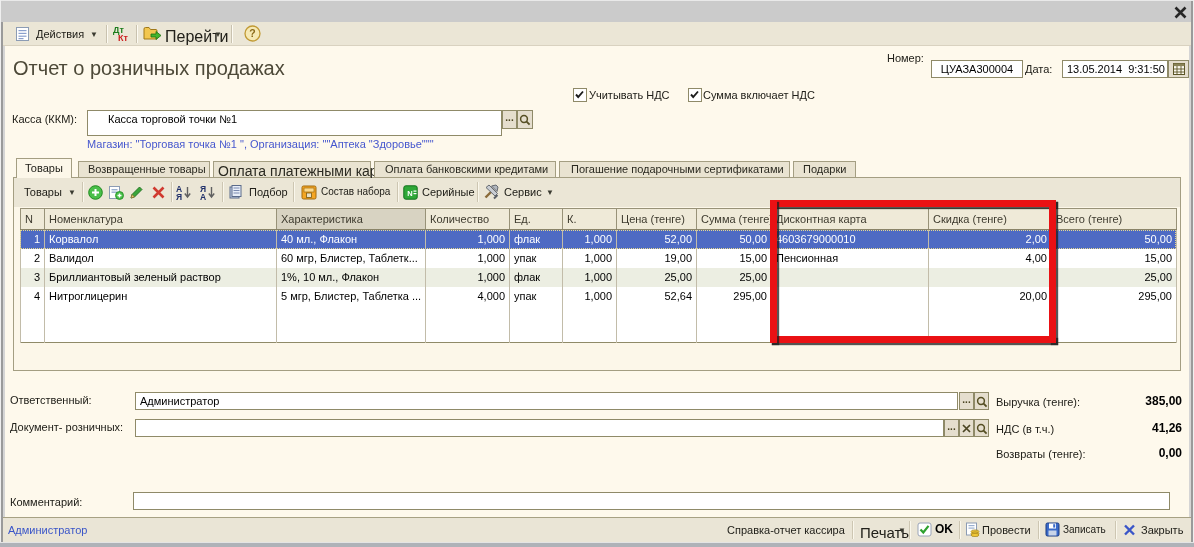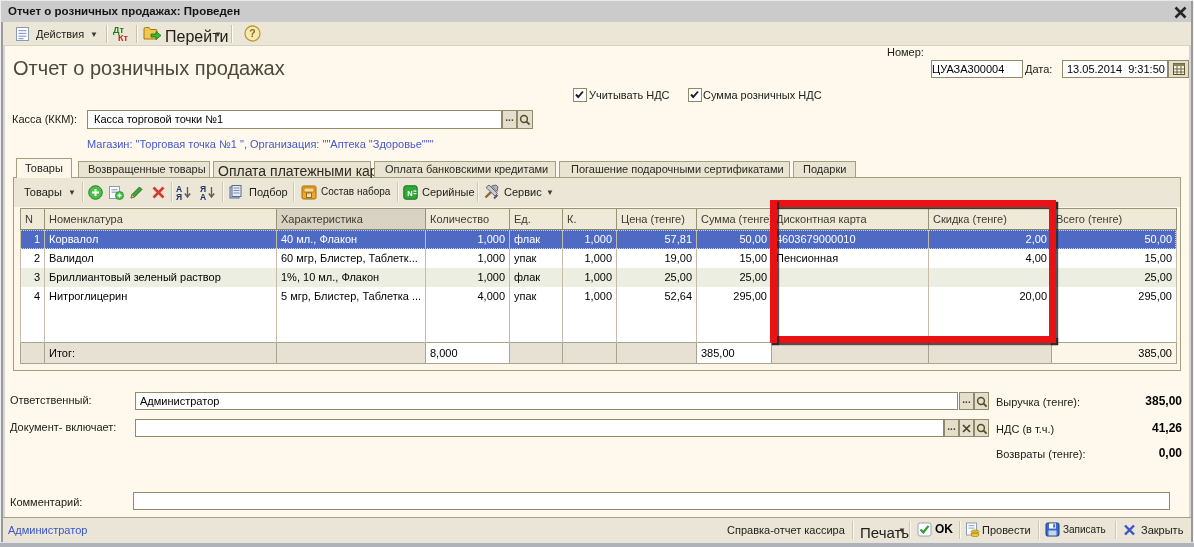--- a/index.html
+++ b/index.html
@@ -20,21 +20,20 @@
 
 <div class="a" style="left:0;top:0;width:1194px;height:1px;background:#e9e9e9"></div>
 <div class="a" style="left:0;top:0;width:1px;height:547px;background:#efefef"></div>
 <div class="a" style="left:1px;top:1px;width:2px;height:541px;background:#9a9a9a"></div>
 <div class="a" style="left:3px;top:22px;width:2px;height:520px;background:#d5d5d5"></div>
 <div class="a" style="left:1191px;top:1px;width:2px;height:541px;background:#9a9a9a"></div>
 <div class="a" style="left:1189px;top:22px;width:2px;height:520px;background:#d5d5d5"></div>
 <div class="a" style="left:1193px;top:0;width:1px;height:547px;background:#efefef"></div>
 
 <div class="a" style="left:1px;top:1px;width:1190px;height:21px;background:#cbcbcb"></div>
-<div class="tx" style="left:8px;top:5px;font-size:11.5px;font-weight:bold;color:#141414">Отчет о розничных продажах: Проведен</div>
 <svg class="ico" style="left:1174px;top:6px" width="13" height="13" viewBox="0 0 13 13">
       <path d="M1.5 1.5 L11.5 11.5 M11.5 1.5 L1.5 11.5" stroke="#262626" stroke-width="2.6"></path>
     </svg>
 
 <div class="a" style="left:3px;top:22px;width:1188px;height:23px;background:#EBE6D6;border-bottom:1px solid #d9d2c0"></div>
 <svg class="ico" style="left:15px;top:26px" width="15" height="16" viewBox="0 0 15 16">
       <rect x="1.5" y="1.5" width="12" height="13" fill="#fff" stroke="#8c9cb4"></rect>
       <rect x="3.5" y="4" width="8" height="1.2" fill="#8aa0cc"></rect>
       <rect x="3.5" y="6.8" width="8" height="1.2" fill="#8aa0cc"></rect>
       <rect x="3.5" y="9.6" width="8" height="1.2" fill="#8aa0cc"></rect>
@@ -53,43 +52,43 @@
 <div class="tx" style="left:165px;top:28px;font-size:16px;color:#21201a">Перейти</div>
 <div class="tx" style="left:214px;top:30px;font-size:8px;color:#3a3a30">▼</div>
 <div class="sep1" style="left:231px;top:25px;height:18px"></div>
 <svg class="ico" style="left:244px;top:25px" width="17" height="17" viewBox="0 0 17 17">
       <circle cx="8.5" cy="8.5" r="7.5" fill="#F6E9B4" stroke="#C19A34" stroke-width="1.3"></circle>
       <text x="8.5" y="12.2" font-size="10.5" font-weight="bold" fill="#8a6a1a" text-anchor="middle" font-family="Liberation Sans">?</text>
     </svg>
 
 <div class="tx" style="left:13px;top:57px;font-size:20px;color:#4d4938">Отчет о розничных продажах</div>
 
-<div class="lbl" style="left:887px;top:46px">Номер:</div>
-<div class="inp" style="left:931px;top:60px;width:92px;height:18px;line-height:16px;">ЦУАЗА300004</div>
+<div class="lbl" style="left:887px;top:52px">Номер:</div>
+<div class="inp" style="left:931px;top:60px;width:92px;height:18px;line-height:16px;text-align:center">ЦУАЗА300004</div>
 <div class="lbl" style="left:1025px;top:63px">Дата:</div>
 <div class="inp" style="left:1062px;top:60px;width:106px;height:18px;line-height:16px;padding-left:4px">13.05.2014&nbsp; 9:31:50</div>
 <div class="sq" style="left:1168px;top:60px;width:21px;height:18px"><svg width="12" height="12" viewBox="0 0 12 12" style="margin-top:2px">
         <rect x="0.5" y="0.5" width="11" height="11" fill="#fbf8ee" stroke="#5c5526"></rect>
         <rect x="0.5" y="0.5" width="11" height="2.6" fill="#8a8358"></rect>
         <path d="M0 6 H12 M0 9 H12 M4 3 V12 M8 3 V12" stroke="#5c5526" stroke-width="0.9"></path>
       </svg></div>
 
 <div class="a" style="left:573px;top:88px;width:12px;height:12px;background:#fff;border:1px solid #8F8A68"></div>
 <svg class="ico" style="left:574px;top:89px" width="11" height="11" viewBox="0 0 11 11">
       <path d="M2 5.5 L4.2 8 L9 2.5" stroke="#1c1c1c" stroke-width="1.9" fill="none"></path>
     </svg>
 <div class="lbl" style="left:589px;top:89px">Учитывать НДС</div>
 <div class="a" style="left:688px;top:88px;width:12px;height:12px;background:#fff;border:1px solid #8F8A68"></div>
 <svg class="ico" style="left:689px;top:89px" width="11" height="11" viewBox="0 0 11 11">
       <path d="M2 5.5 L4.2 8 L9 2.5" stroke="#1c1c1c" stroke-width="1.9" fill="none"></path>
     </svg>
-<div class="lbl" style="left:703px;top:89px">Сумма розничных НДС</div>
+<div class="lbl" style="left:703px;top:89px">Сумма включает НДС</div>
 
 <div class="lbl" style="left:12px;top:113px">Касса (ККМ):</div>
-<div class="inp" style="left:87px;top:110px;width:415px;height:19px;line-height:17px;padding-left:6px">Касса торговой точки №1</div>
+<div class="inp" style="left:87px;top:110px;width:415px;height:26px;line-height:17px;padding-left:20px">Касса торговой точки №1</div>
 <div class="sq" style="left:502px;top:110px;width:15px;height:19px;font-size:10px;font-weight:bold;color:#4a4422;line-height:14px">...</div>
 <div class="sq" style="left:517px;top:110px;width:16px;height:19px"><svg width="12" height="12" viewBox="0 0 12 12" style="margin-top:3px">
         <circle cx="5" cy="5" r="3.4" fill="none" stroke="#564f24" stroke-width="1.5"></circle>
         <path d="M7.6 7.6 L10.6 10.6" stroke="#564f24" stroke-width="1.8"></path>
       </svg></div>
 <div class="tx" style="left:87px;top:138px;font-size:11px;color:#4657CE">Магазин: "Торговая точка №1 ", Организация: ""Аптека "Здоровье"""</div>
 
 <div class="a" style="left:13px;top:177px;width:1168px;height:194px;border:1px solid #A49E82;background:#FCF7E9;box-sizing:border-box"></div>
 
 <div class="a" style="left:78px;top:161px;width:132px;height:16px;background:#E9E3D1;border:1px solid #A49E82;border-bottom:none;box-sizing:border-box"></div>
@@ -199,21 +198,21 @@
             <td>Скидка (тенге)</td>
             <td>Всего (тенге)</td>
           </tr>
 <tr style="height:19px;background:#4E6AC3;color:#fff">
             <td class="num">1</td>
             <td>Корвалол</td>
             <td>40 мл., Флакон</td>
             <td class="num">1,000</td>
             <td>флак</td>
             <td class="num">1,000</td>
-            <td class="num">57,81</td>
+            <td class="num">52,00</td>
             <td class="num">50,00</td>
             <td>4603679000010</td>
             <td class="num">2,00</td>
             <td class="num">50,00</td>
           </tr>
 <tr style="height:19px;background:#fff">
             <td class="num">2</td>
             <td>Валидол</td>
             <td>60 мгр, Блистер, Таблетк...</td>
             <td class="num">1,000</td>
@@ -257,53 +256,40 @@
             <td></td>
             <td></td>
             <td></td>
             <td></td>
             <td></td>
             <td></td>
             <td></td>
             <td></td>
             <td></td>
           </tr>
-<tr class="tot" style="height:21px;background:#E6E1D2">
-            <td></td>
-            <td>Итог:</td>
-            <td></td>
-            <td style="background:#fff">8,000</td>
-            <td></td>
-            <td></td>
-            <td></td>
-            <td style="background:#fff">385,00</td>
-            <td></td>
-            <td></td>
-            <td class="num" style="background:#FBF6E8">385,00</td>
-          </tr>
 </tbody>
       </table>
     </div>
 <div class="a" style="left:20px;top:230px;width:1156px;height:19px;border:1px dotted #e6d88e;box-sizing:border-box;pointer-events:none"></div>
 
 <div class="a" style="left:770px;top:200px;width:286px;height:7px;background:#EA1114;box-shadow:2px 2px 1px rgba(30,30,30,0.75)"></div>
 <div class="a" style="left:770px;top:336px;width:286px;height:7px;background:#EA1114;box-shadow:2px 2px 1px rgba(30,30,30,0.75)"></div>
 <div class="a" style="left:770px;top:200px;width:7px;height:143px;background:#EA1114;box-shadow:2px 2px 1px rgba(30,30,30,0.75)"></div>
 <div class="a" style="left:1049px;top:200px;width:7px;height:143px;background:#EA1114;box-shadow:2px 2px 1px rgba(30,30,30,0.75)"></div>
 
 <div class="lbl" style="left:10px;top:394px">Ответственный:</div>
 <div class="inp" style="left:135px;top:392px;width:823px;height:18px;line-height:16px;padding-left:4px">Администратор</div>
 <div class="sq" style="left:959px;top:392px;width:15px;height:18px;font-size:10px;font-weight:bold;color:#4a4422;line-height:13px">...</div>
 <div class="sq" style="left:974px;top:392px;width:15px;height:18px"><svg width="12" height="12" viewBox="0 0 12 12" style="margin-top:3px">
         <circle cx="5" cy="5" r="3.4" fill="none" stroke="#564f24" stroke-width="1.5"></circle>
         <path d="M7.6 7.6 L10.6 10.6" stroke="#564f24" stroke-width="1.8"></path>
       </svg></div>
 <div class="lbl" style="left:996px;top:396px">Выручка (тенге):</div>
 <div class="tx" style="left:1082px;top:394px;width:100px;text-align:right;font-size:12px;font-weight:bold;color:#000">385,00</div>
-<div class="lbl" style="left:10px;top:421px">Документ- включает:</div>
+<div class="lbl" style="left:10px;top:421px">Документ- розничных:</div>
 <div class="inp" style="left:135px;top:419px;width:809px;height:18px;line-height:16px;padding-left:4px"></div>
 <div class="sq" style="left:944px;top:419px;width:15px;height:18px;font-size:10px;font-weight:bold;color:#4a4422;line-height:13px">...</div>
 <div class="sq" style="left:959px;top:419px;width:15px;height:18px"><svg width="11" height="11" viewBox="0 0 11 11" style="margin-top:3px">
         <path d="M2 2 L9 9 M9 2 L2 9" stroke="#4a4422" stroke-width="1.7"></path>
       </svg></div>
 <div class="sq" style="left:974px;top:419px;width:15px;height:18px"><svg width="12" height="12" viewBox="0 0 12 12" style="margin-top:3px">
         <circle cx="5" cy="5" r="3.4" fill="none" stroke="#564f24" stroke-width="1.5"></circle>
         <path d="M7.6 7.6 L10.6 10.6" stroke="#564f24" stroke-width="1.8"></path>
       </svg></div>
 <div class="lbl" style="left:996px;top:423px">НДС (в т.ч.)</div>

